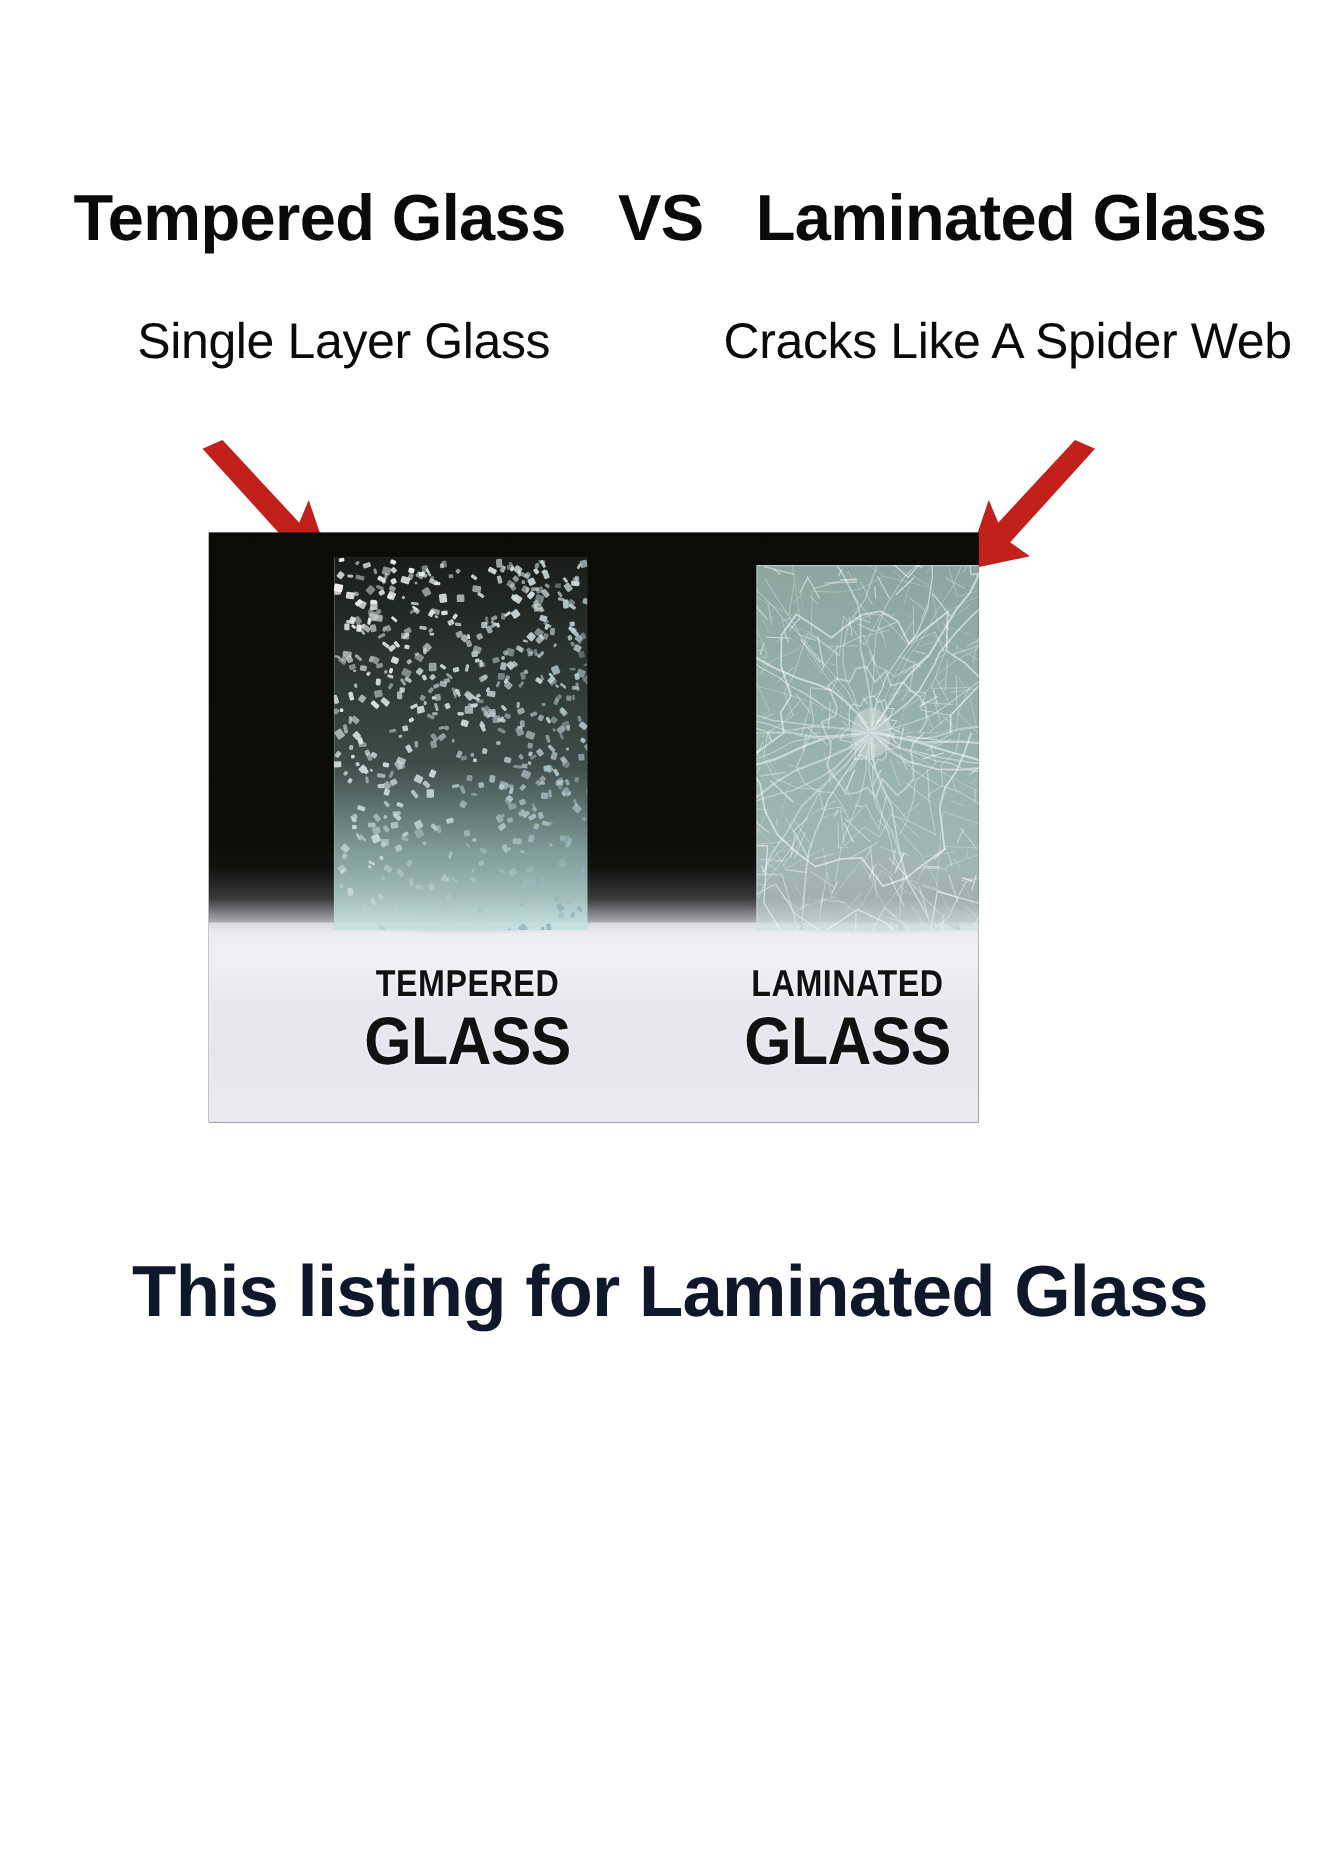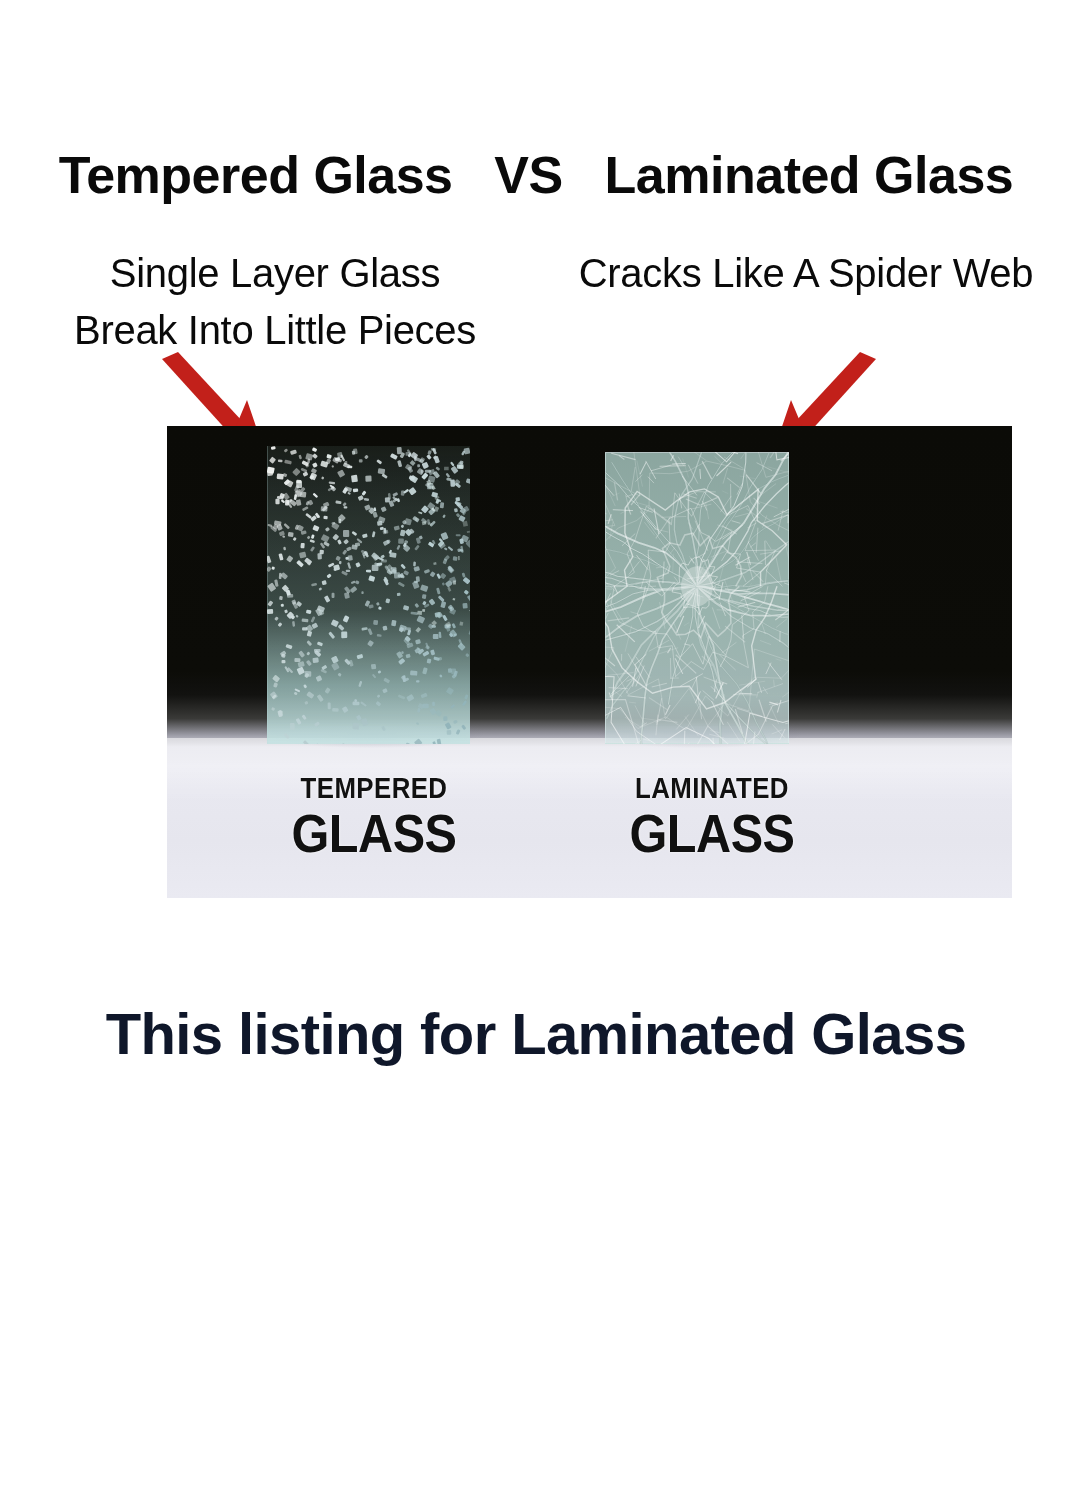--- a/index.html
+++ b/index.html
@@ -70,24 +70,25 @@
     pointer-events: none;
   }
   #arrow-left  { left: 148px; top: 352px; }
   #arrow-right { left: 760px; top: 352px; }
 
   
   #photo {
     position: absolute;
     left: 167px;
     top: 426px;
-    width: 845px;
+    width: 576px;
     height: 472px;
     overflow: hidden;
     background: #101010;
+    padding-left: 40px;
   }
   #photo-sky {
     position: absolute;
     left: 0; top: 0;
     width: 100%;
     height: 100%;
     background: linear-gradient(to bottom,
         #0b0b07 0%,
         #0c0c08 52%,
         #121210 57%,
@@ -182,21 +183,21 @@
   }
   .cap-big {
     display: block;
     font-size: 54px;
     font-weight: bold;
     letter-spacing: -0.5px;
     margin-top: 3px;
     transform: scaleX(0.9);
   }
   #caption-tempered  { left: 82px;  top: 347px; width: 250px; }
-  #caption-laminated { left: 420px; top: 347px; width: 250px; }
+  #caption-laminated { left: 386px; top: 347px; width: 250px; }
 
   
   #footer-note {
     position: absolute;
     left: 0;
     top: 1000px;
     width: 1072px;
     text-align: center;
     font-size: 58px;
     font-weight: bold;
@@ -207,21 +208,20 @@
 </style>
 </head>
 <body>
 
 <div id="headline">Tempered Glass   VS   Laminated Glass</div>
 
 <div id="desc-row">
 
   <div id="desc-col-left" class="desc-col">
     <span class="desc-line">Single Layer Glass</span>
-    <span class="desc-line">Break Into Little Pieces</span>
   </div>
 
   <div id="desc-col-right" class="desc-col">
     <span class="desc-line">Cracks Like A Spider Web</span>
   </div>
 
 </div>
 
 <svg id="arrow-left" class="arrow-svg" width="130" height="115" viewBox="0 0 130 115">
   <g fill="#c2201a">

